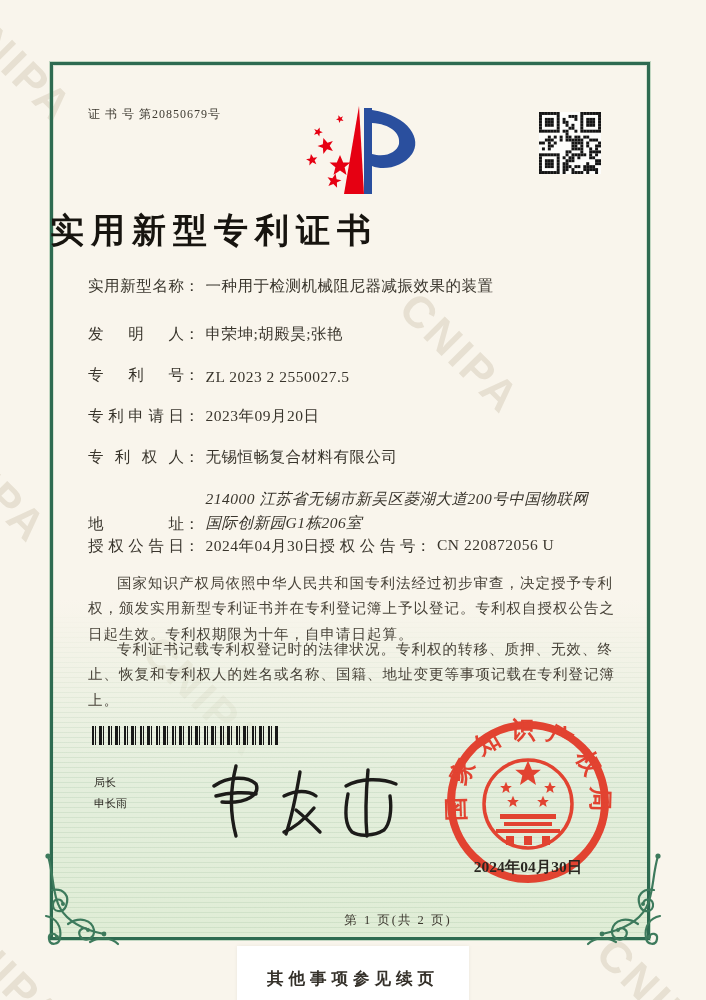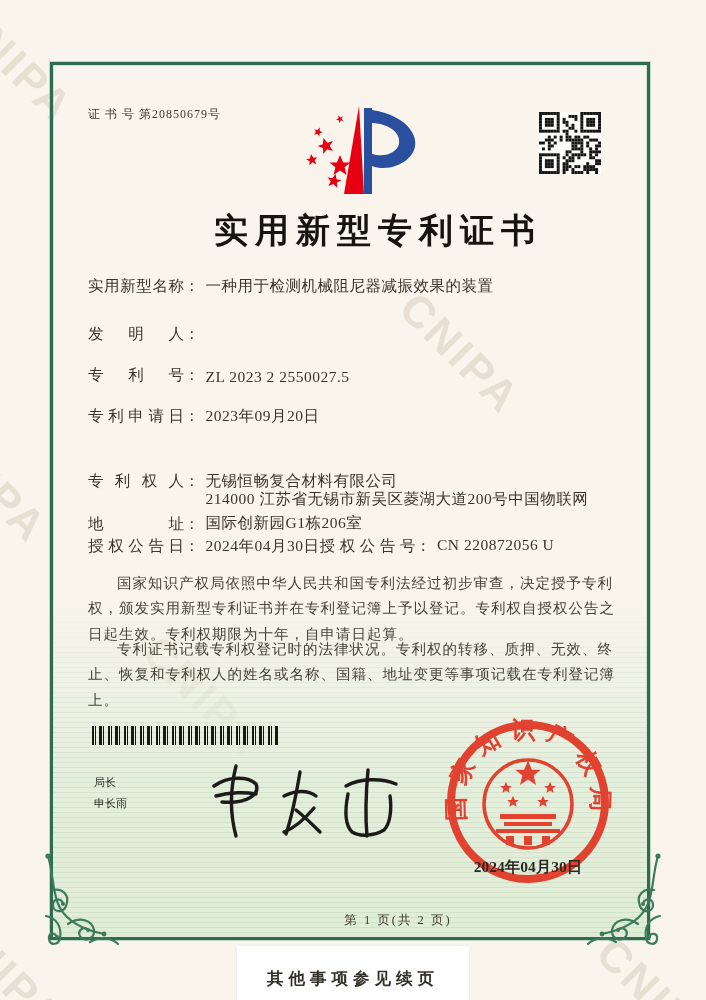--- a/index.html
+++ b/index.html
@@ -19,28 +19,28 @@
         background:linear-gradient(180deg,rgba(226,238,220,0) 0%,rgba(224,237,217,.85) 55%,#e0edd6 100%);}
   .waves{position:absolute;left:0;right:0;bottom:0;height:330px;
         background:repeating-linear-gradient(180deg,rgba(110,160,118,0.14) 0 1px,rgba(0,0,0,0) 1px 5px);
         -webkit-mask-image:linear-gradient(180deg,transparent 0%,#000 45%);
         mask-image:linear-gradient(180deg,transparent 0%,#000 45%);}
 
   .cert-no{position:absolute;left:88px;top:106px;font-size:12px;color:#3e3a31;letter-spacing:1px;}
   .logo{position:absolute;left:298px;top:102px;width:132px;height:96px;}
   .qr{position:absolute;left:539px;top:112px;width:62px;height:62px;background:#fdfdfb;}
 
-  .title{position:absolute;left:50px;top:208px;width:492px;text-align:right;
+  .title{position:absolute;left:50px;top:208px;width:492px;text-align:left;
          font-size:34px;font-weight:bold;letter-spacing:7px;color:#17140f;}
 
   .row{position:absolute;left:88px;width:540px;font-size:15.5px;color:#39352c;display:flex;align-items:flex-end;}
   .lbl{display:inline-block;width:96px;text-align:justify;text-align-last:justify;flex:none;}
   .cln{flex:none;margin-right:6px;}
   .val{letter-spacing:.5px;}
-  .val2 .line{display:block;line-height:1.55;}
+  .val2 .line{display:block;line-height:1.55;font-style:italic;}
   .pair2{display:flex;}
 
   .para{position:absolute;left:88px;width:532px;font-size:14.5px;line-height:1.78;
         color:#474238;text-indent:2em;letter-spacing:1px;}
 
   .barcode{position:absolute;left:92px;top:726px;width:186px;height:19px;
     background:repeating-linear-gradient(90deg,#181818 0 2px,transparent 2px 3px,#181818 3px 4px,
       transparent 4px 7px,#181818 7px 10px,transparent 10px 11px,#181818 11px 12px,transparent 12px 16px);}
 
   .signer{position:absolute;left:94px;top:772px;font-size:11px;color:#28251f;line-height:1.9;
@@ -353,32 +353,33 @@
   <div class="title">实用新型专利证书</div>
 
   <div class="row" style="top:276px">
     <span class="lbl">实用新型名称</span>
     <span class="cln">：</span>
     <span class="val">一种用于检测机械阻尼器减振效果的装置</span>
   </div>
   <div class="row" style="top:324px">
     <span class="lbl">发明人</span>
     <span class="cln">：</span>
+    <span class="val">申荣坤;胡殿昊;张艳</span>
   </div>
   <div class="row" style="top:365px">
     <span class="lbl">专利号</span>
     <span class="cln">：</span>
     <span class="val">ZL 2023 2 2550027.5</span>
   </div>
   <div class="row" style="top:406px">
     <span class="lbl">专利申请日</span>
     <span class="cln">：</span>
     <span class="val">2023年09月20日</span>
   </div>
-  <div class="row" style="top:471px">
+  <div class="row" style="top:447px">
     <span class="lbl">专利权人</span>
     <span class="cln">：</span>
     <span class="val">无锡恒畅复合材料有限公司</span>
   </div>
   <div class="row" style="top:487px">
     <span class="lbl">地址</span>
     <span class="cln">：</span>
     <span class="val val2">
       <span class="line">214000 江苏省无锡市新吴区菱湖大道200号中国物联网</span>
       <span class="line">国际创新园G1栋206室</span>

